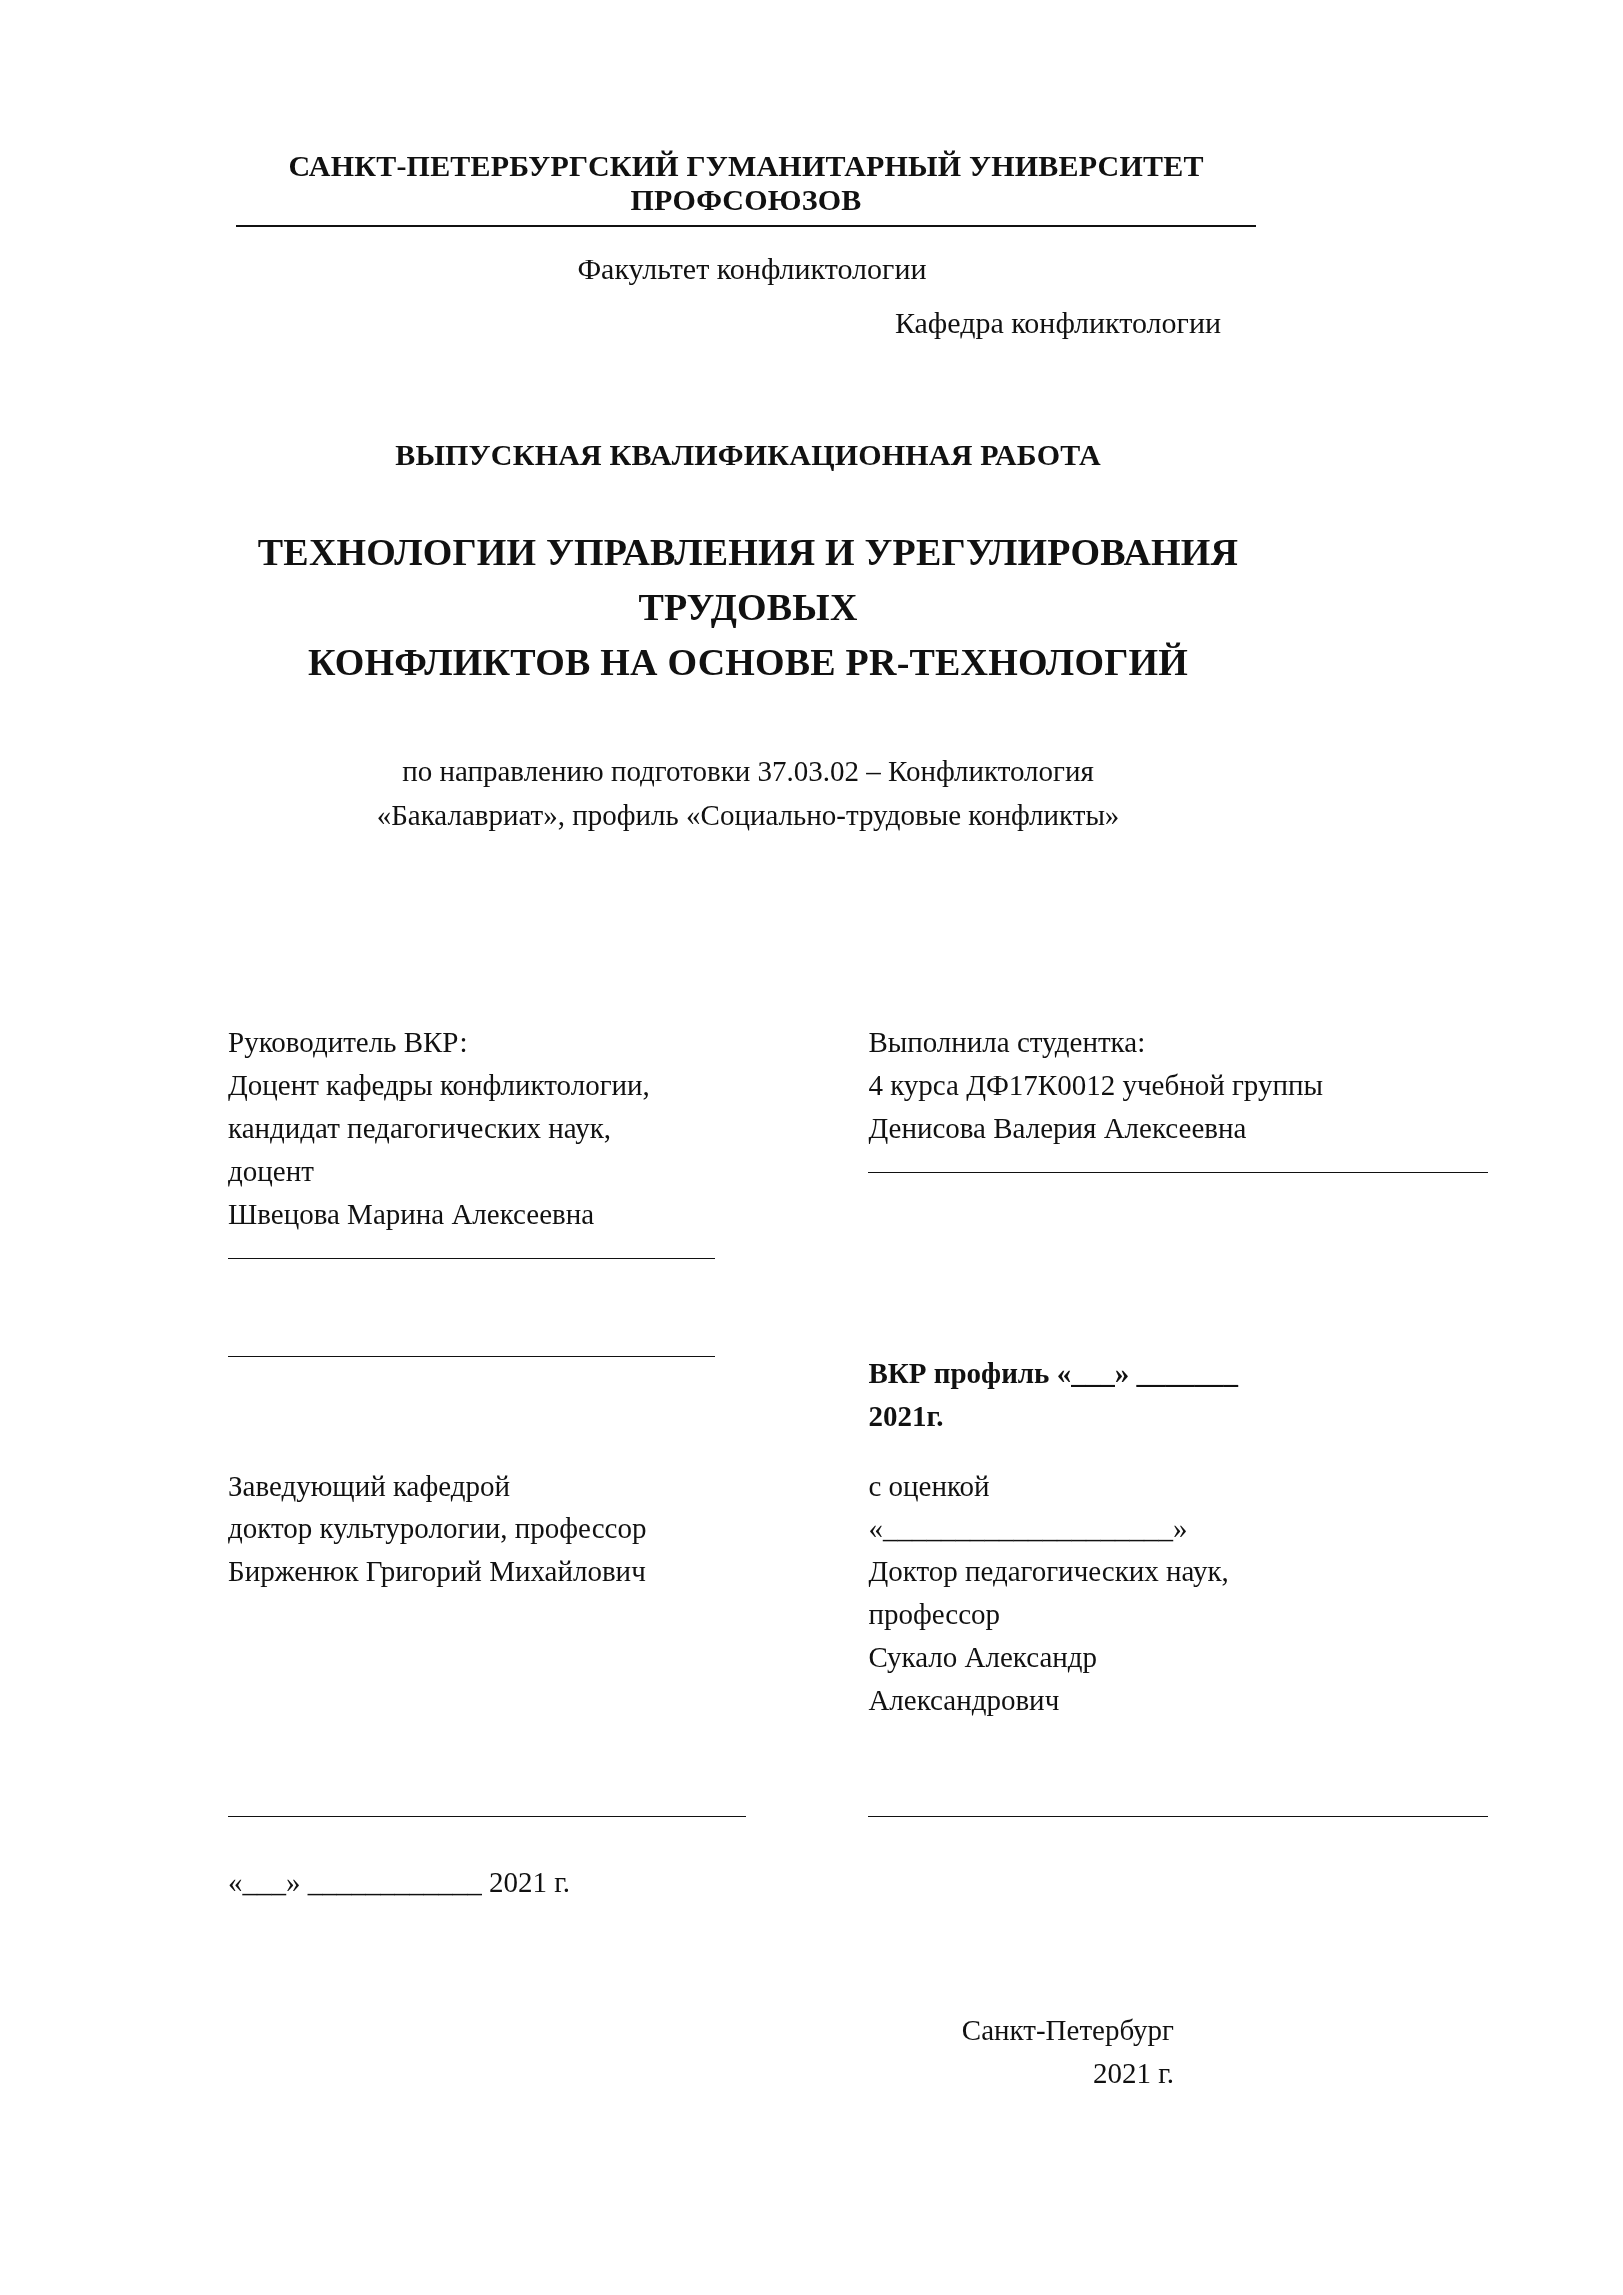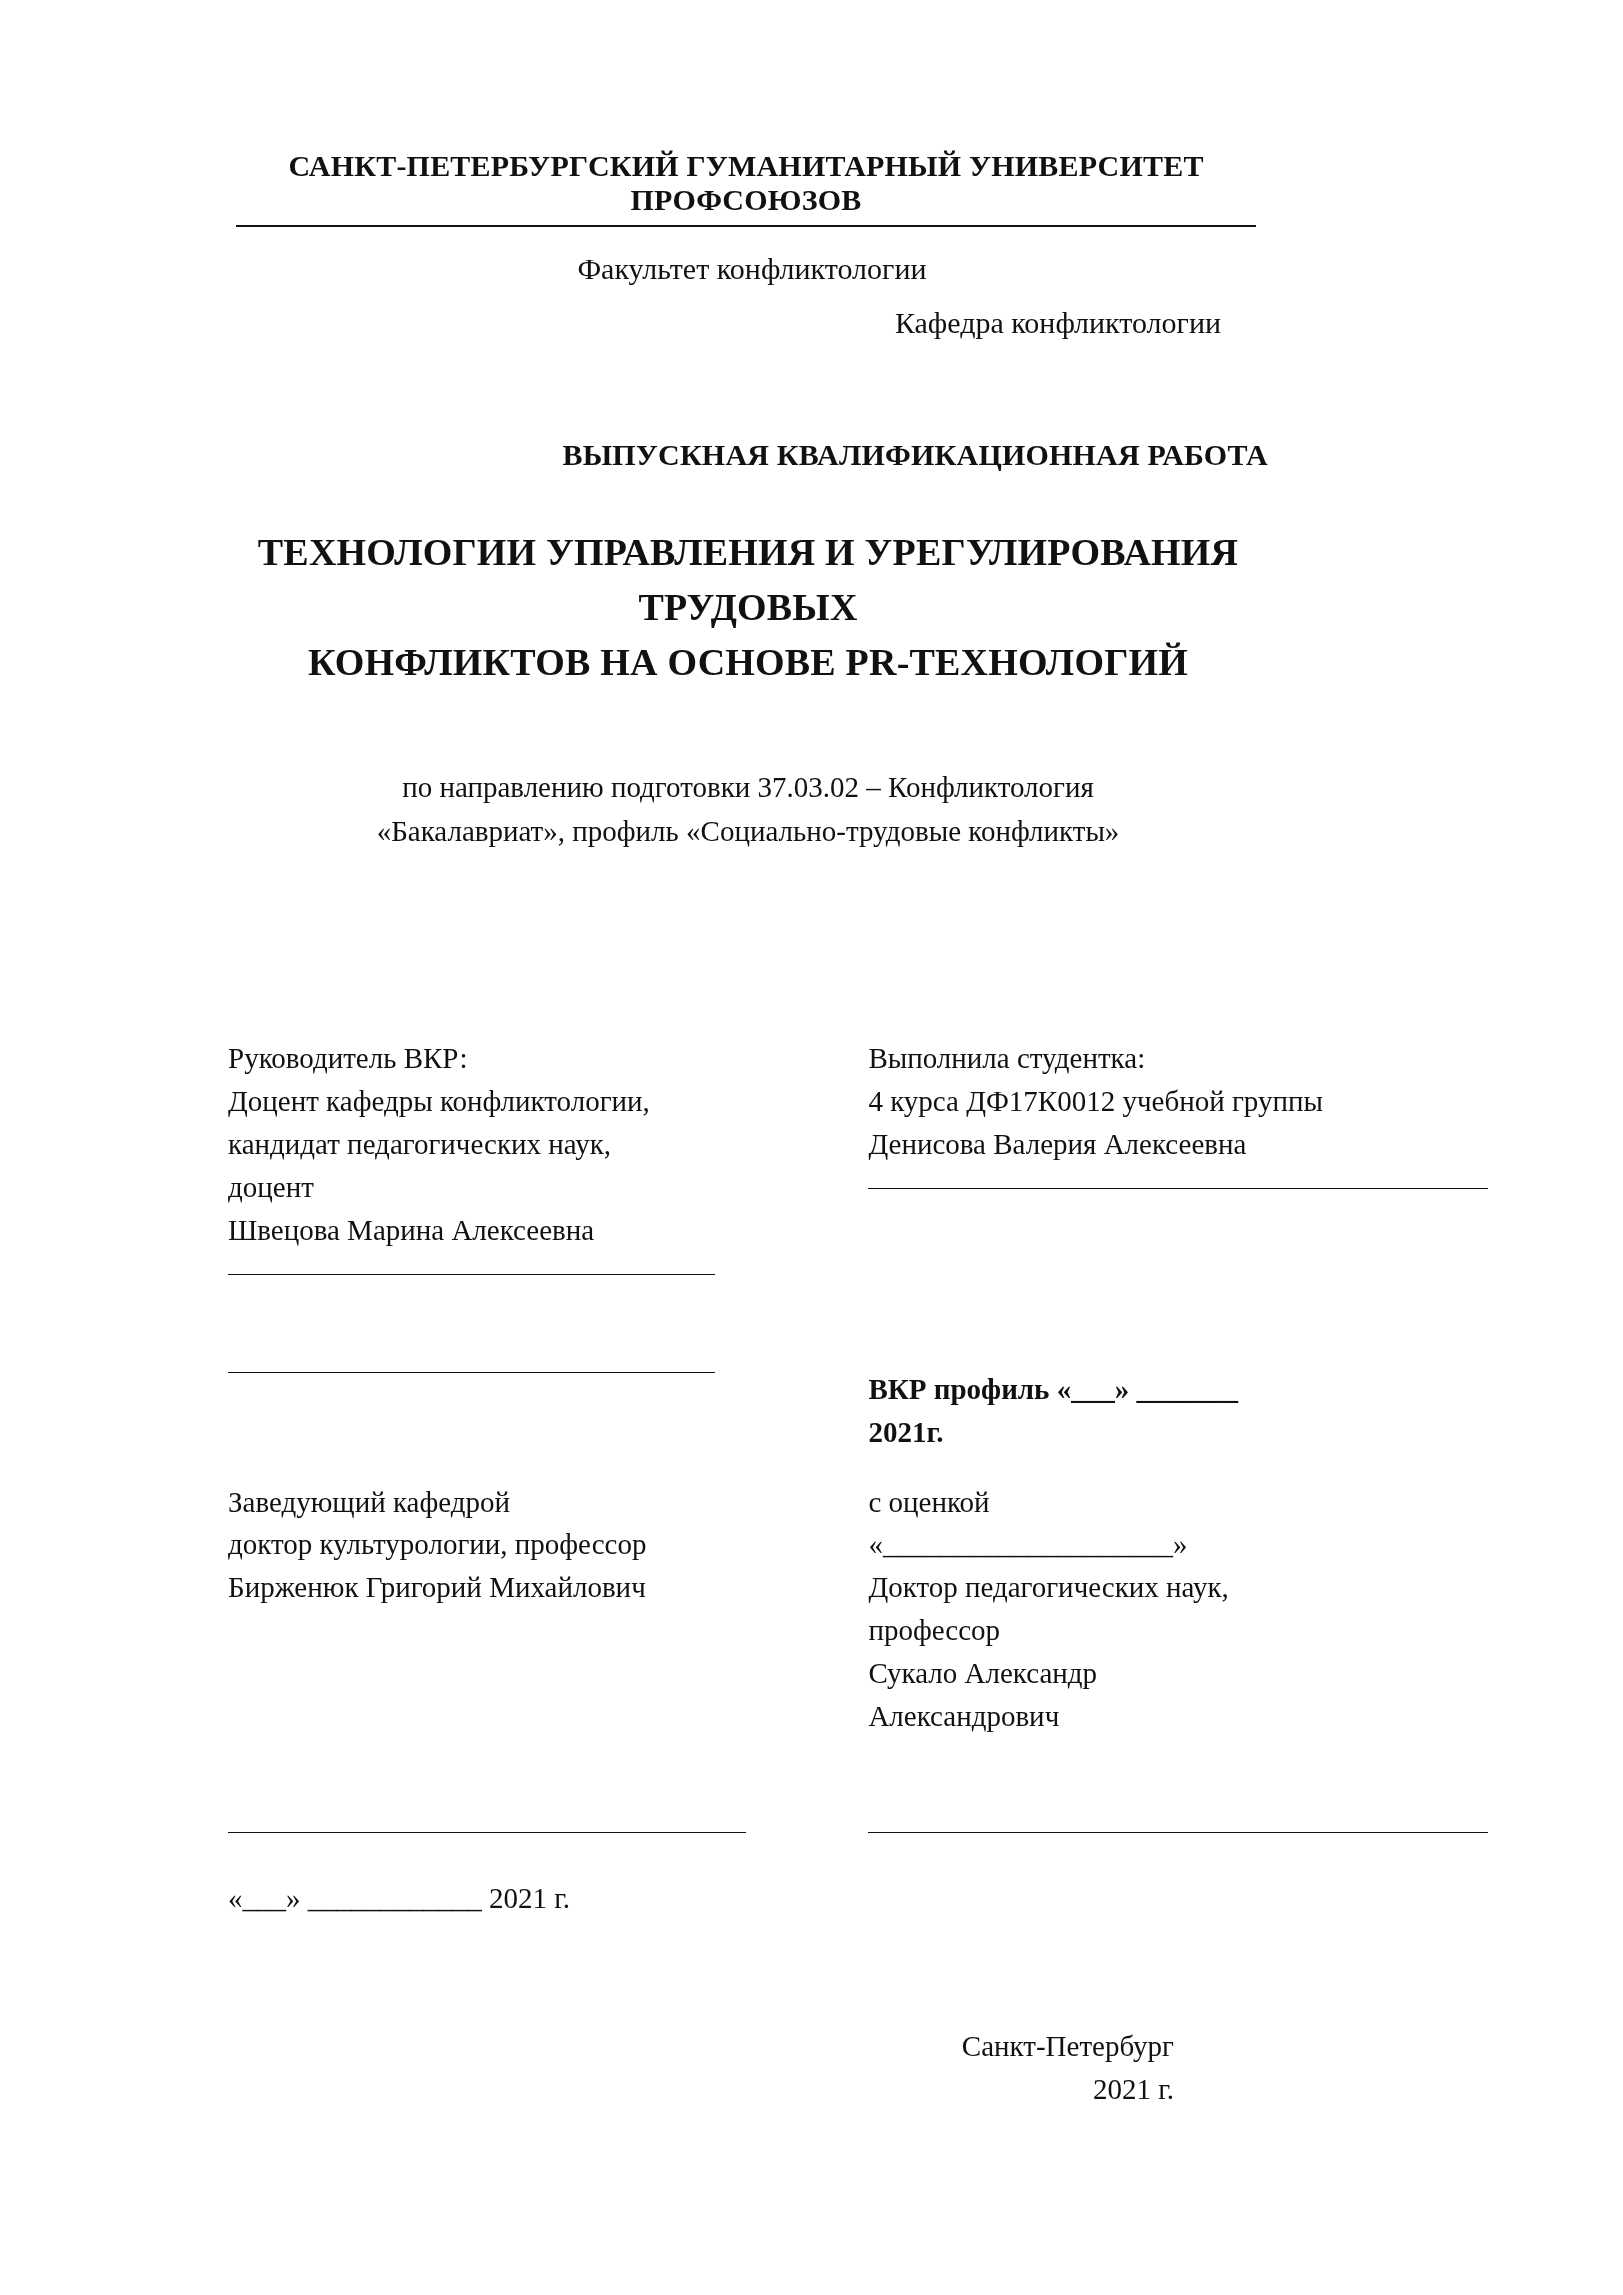--- a/index.html
+++ b/index.html
@@ -41,36 +41,36 @@
   .department {
     margin-top: 20px;
     text-align: right;
     font-size: 30px;
     padding-right: 47px;
   }
 
   
   .doc-type {
     margin-top: 98px;
-    text-align: right;
+    text-align: center;
     font-size: 30px;
     font-weight: bold;
     letter-spacing: 0.2px;
   }
   .thesis-title {
     margin-top: 53px;
     text-align: center;
     font-size: 38px;
     font-weight: bold;
     line-height: 1.45;
     letter-spacing: 0.2px;
     padding: 0 23.6px;
   }
   .program {
-    margin-top: 76px;
+    margin-top: 60px;
     text-align: center;
     font-size: 29px;
     line-height: 1.5;
   }
 
   
   .sig-block {
     margin-top: 184px;
     display: flex;
     font-size: 29px;

